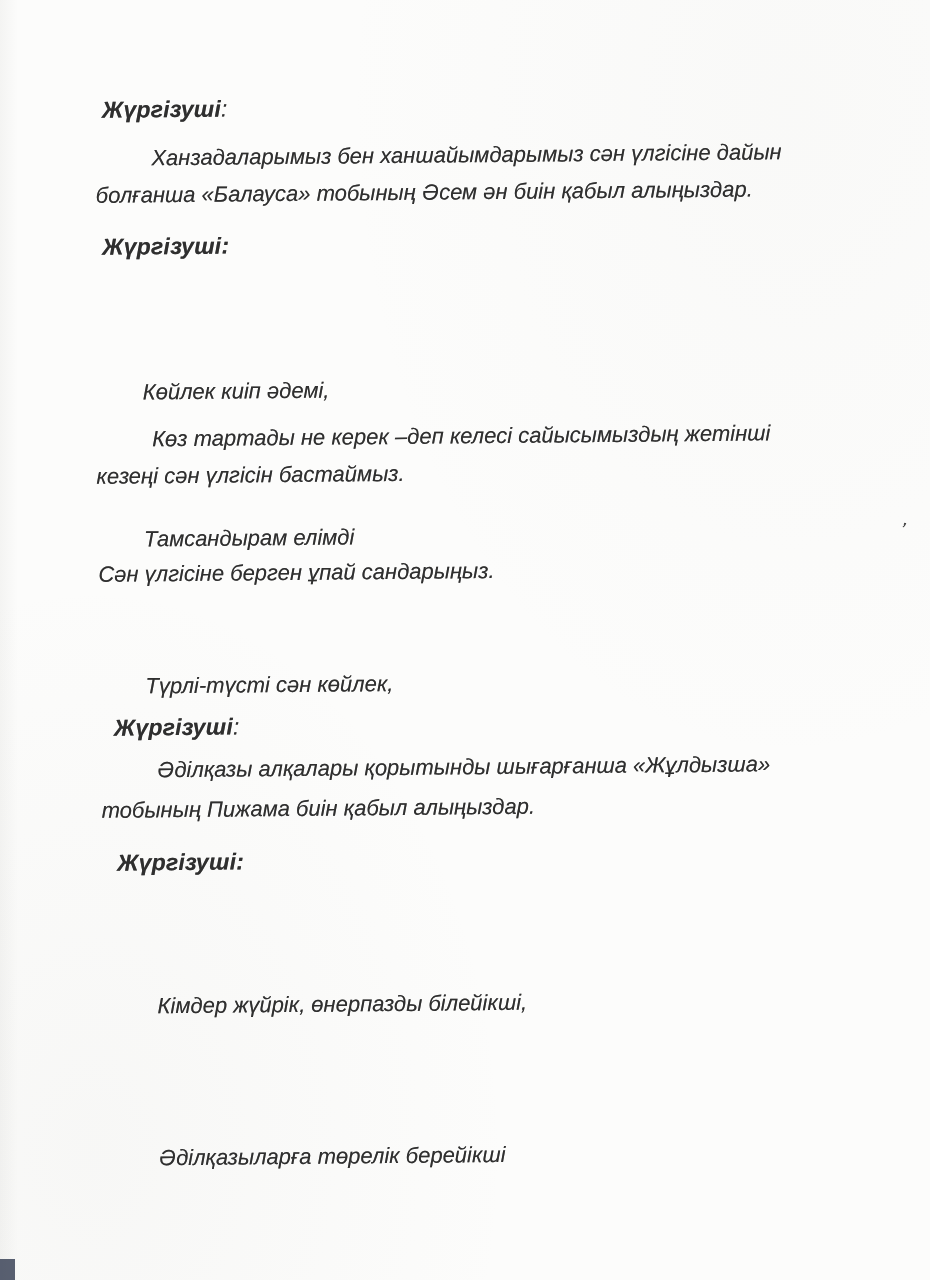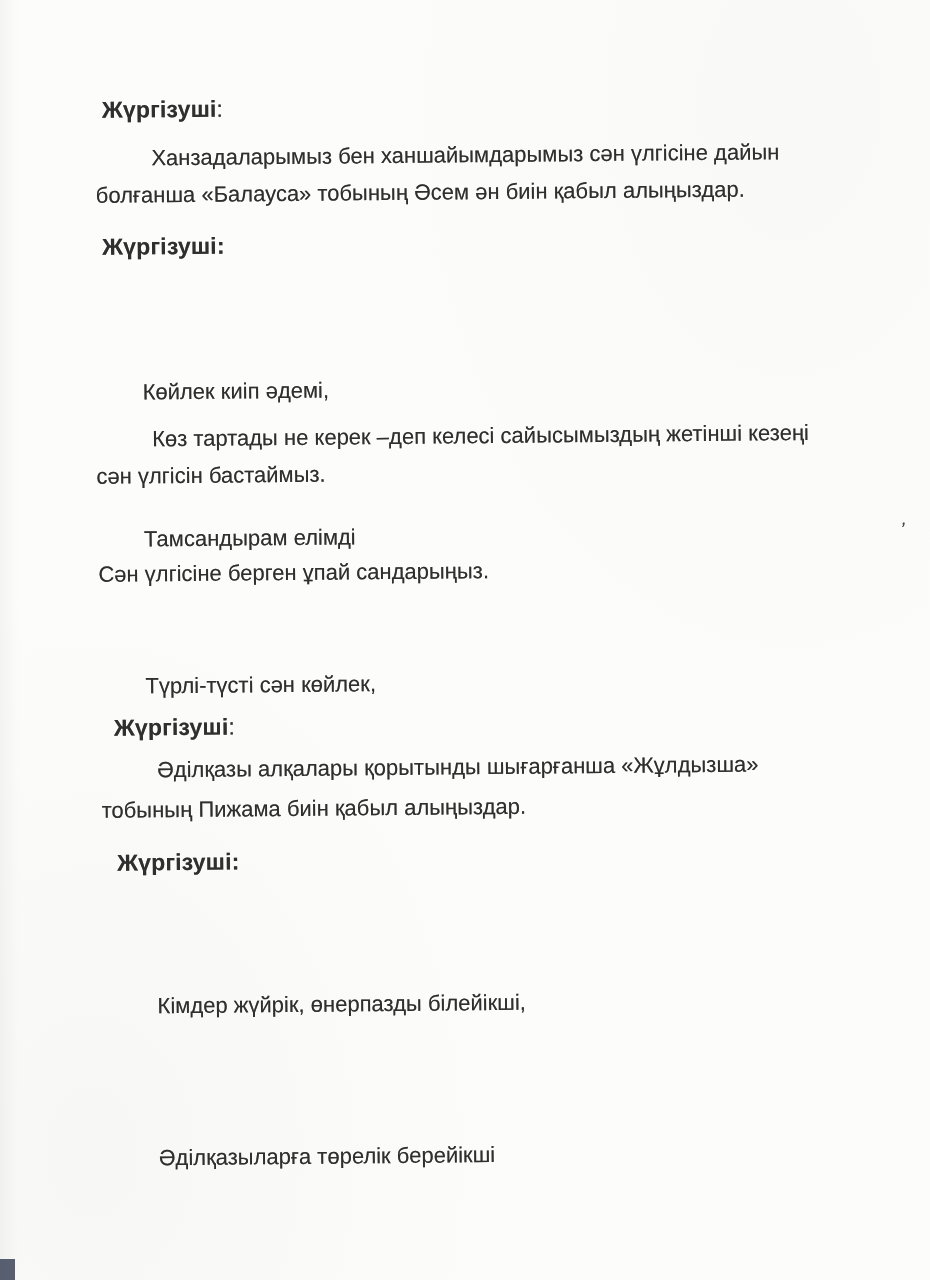--- a/index.html
+++ b/index.html
@@ -8,20 +8,21 @@
     background: #e8e8e8;
   }
   .page {
     position: relative;
     width: 930px;
     height: 1280px;
     background: #fcfcfb;
     overflow: hidden;
     font-family: "Liberation Sans", "DejaVu Sans", sans-serif;
     color: #2f2f2f;
+    font-style: italic;
   }
   
   .page::before {
     content: "";
     position: absolute;
     inset: 0;
     background:
       linear-gradient(90deg, rgba(170,170,165,0.10) 0px, rgba(255,255,255,0) 18px),
       radial-gradient(ellipse at 85% 8%, rgba(200,200,195,0.06), rgba(255,255,255,0) 40%),
       radial-gradient(ellipse at 10% 90%, rgba(190,190,185,0.08), rgba(255,255,255,0) 35%);

